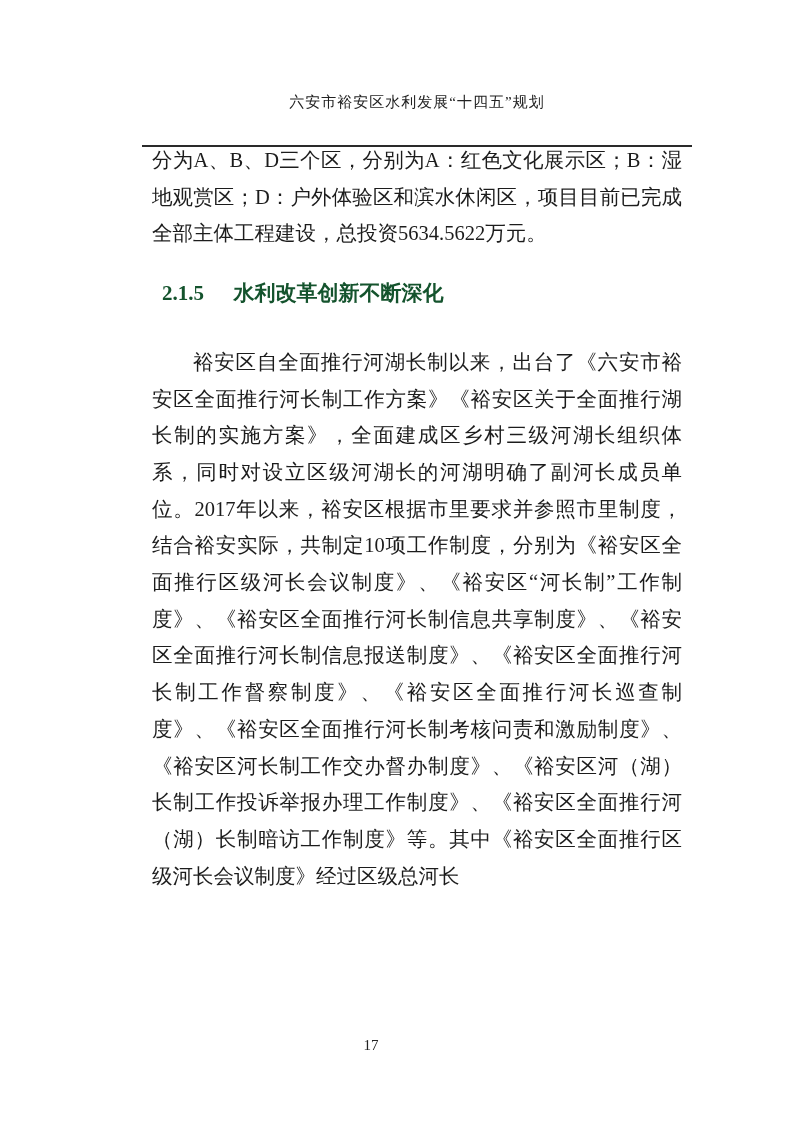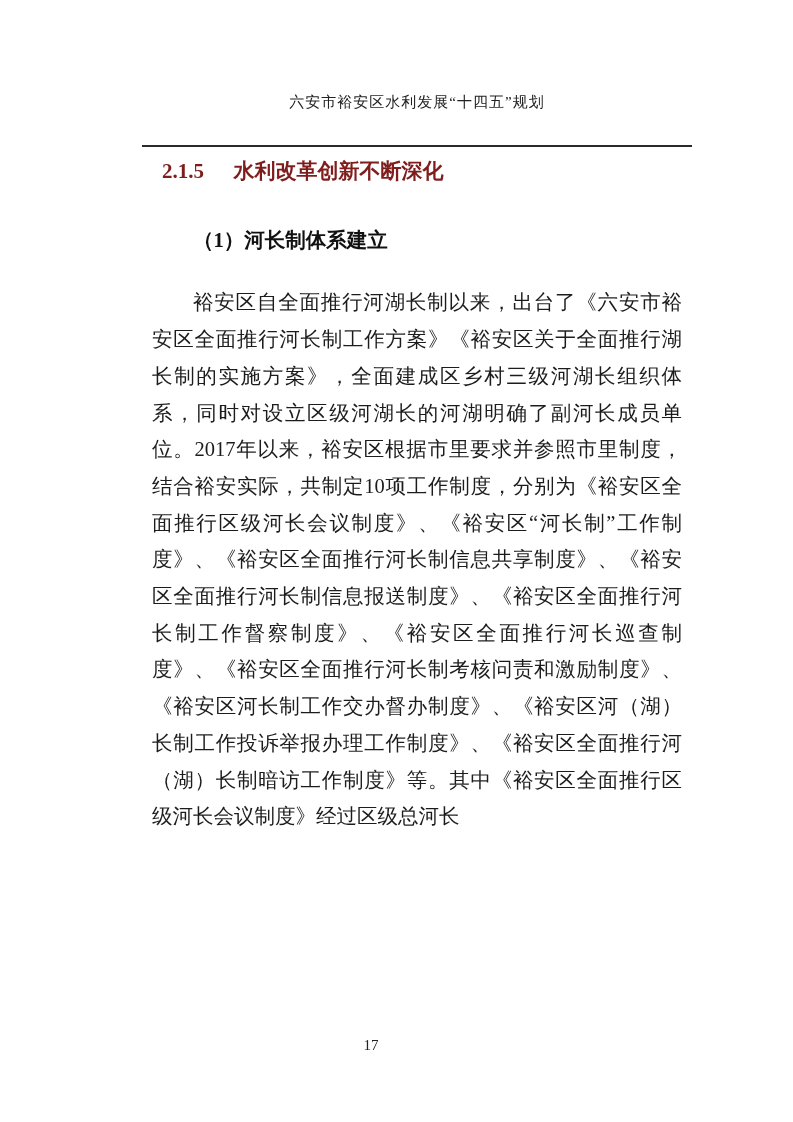--- a/index.html
+++ b/index.html
@@ -39,26 +39,26 @@
     width: 570px;
     font-size: 20.5px;
     line-height: 36.7px;
     text-align: justify;
     text-justify: inter-character;
     word-break: break-all;
   }
   .para { margin: 0; }
   .para.indent { text-indent: 2em; }
   .section-heading {
-    margin-top: 11px;
+    margin-top: 3px;
     margin-bottom: 12px;
     font-size: 21px;
     line-height: 36.7px;
     font-weight: bold;
-    color: #7f1d1d;
+    color: #14532d;
   }
   .section-heading .heading-number { margin-right: 0.45em; }
   .sub-heading {
     margin: 0 0 6px 0;
     font-size: 20.5px;
     line-height: 36.7px;
     font-weight: bold;
     text-indent: 2em;
     color: #111111;
   }
@@ -79,27 +79,27 @@
 
 <div class="page">
 
   <header class="doc-header">
     <div class="doc-header-title">六安市裕安区水利发展“十四五”规划</div>
     <div class="doc-header-rule"></div>
   </header>
 
   <main class="doc-body">
 
+    <p class="para">分为A、B、D三个区，分别为A：红色文化展示区；B：湿地观赏区；D：户外体验区和滨水休闲区，项目目前已完成全部主体工程建设，总投资5634.5622万元。</p>
 
 
     <h2 class="section-heading">
       <span class="heading-number">2.1.5</span><span>水利改革创新不断深化</span>
     </h2>
 
-    <h3 class="sub-heading">（1）河长制体系建立</h3>
 
     <p class="para indent">裕安区自全面推行河湖长制以来，出台了《六安市裕安区全面推行河长制工作方案》《裕安区关于全面推行湖长制的实施方案》，全面建成区乡村三级河湖长组织体系，同时对设立区级河湖长的河湖明确了副河长成员单位。2017年以来，裕安区根据市里要求并参照市里制度，结合裕安实际，共制定10项工作制度，分别为《裕安区全面推行区级河长会议制度》、《裕安区“河长制”工作制度》、《裕安区全面推行河长制信息共享制度》、《裕安区全面推行河长制信息报送制度》、《裕安区全面推行河长制工作督察制度》、《裕安区全面推行河长巡查制度》、《裕安区全面推行河长制考核问责和激励制度》、《裕安区河长制工作交办督办制度》、《裕安区河（湖）长制工作投诉举报办理工作制度》、《裕安区全面推行河（湖）长制暗访工作制度》等。其中《裕安区全面推行区级河长会议制度》经过区级总河长</p>
 
   </main>
 
   <footer class="doc-footer">
     <span class="page-number">17</span>
   </footer>
 
 </div>

